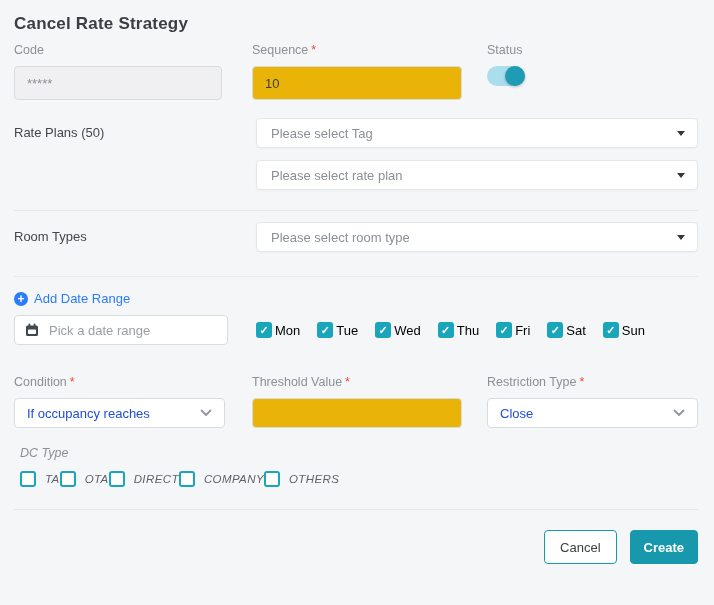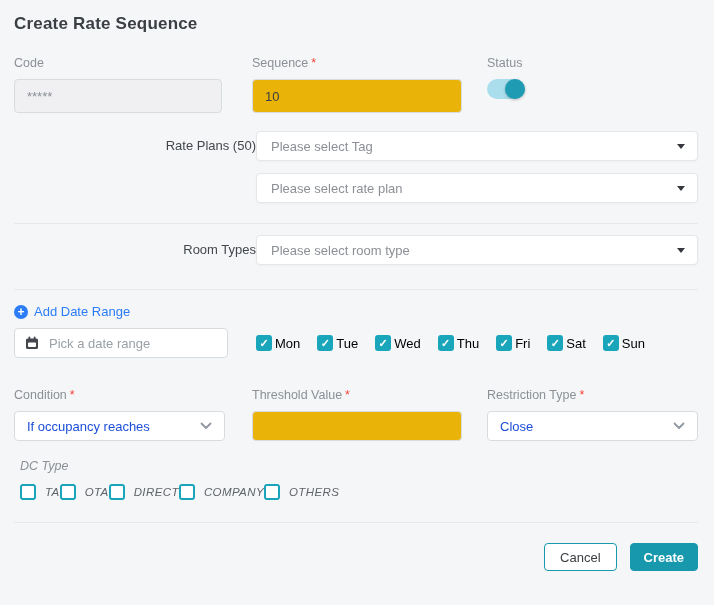--- a/index.html
+++ b/index.html
@@ -10,21 +10,21 @@
     font-family: "Liberation Sans", sans-serif;
     font-size: 13px;
     color: #3c4043;
     overflow: hidden;
   }
   .container { padding: 14px 16px 0 14px; }
 
   .page-title { font-size: 17px; font-weight: bold; color: #3b3f44; margin: 0; letter-spacing: .2px; }
 
   
-  .row-top { display: flex; margin-top: 22px; justify-content: center; }
+  .row-top { display: flex; margin-top: 9px; justify-content: center; }
   .col-code { width: 208px; margin-right: 30px; }
   .col-seq  { width: 210px; margin-right: 25px; }
   .col-status { flex: 1; }
 
   .field-label { font-size: 12.5px; color: #8b9096; margin-bottom: 9px; }
   .req { color: #f44336; margin-left: 3px; }
 
   .input {
     height: 34px; width: 100%;
     background: #eab308; border: 1px solid #d9dcdf; border-radius: 4px;
@@ -38,21 +38,21 @@
   .toggle { position: relative; width: 38px; height: 20px; margin-top: 4px; cursor: pointer; }
   .toggle-track { width: 38px; height: 20px; border-radius: 10px; background: var(--toggle_track); }
   .toggle-knob {
     position: absolute; right: 0; top: 0;
     width: 20px; height: 20px; border-radius: 50%;
     background: var(--toggle_knob);
     box-shadow: 0 1px 3px rgba(0,0,0,.25);
   }
 
   
-  .section { display: flex; margin-top: 18px; text-align: right; }
+  .section { display: flex; margin-top: 18px; }
   .section.room { margin-top: 11px; }
   .section-label { width: 242px; font-size: 13px; color: #43474c; padding-top: 7px; }
   .section-fields { flex: 1; }
 
   .dropdown {
     position: relative; height: 30px;
     background: #fff; border: 1px solid #e4e6e9; border-radius: 4px;
     display: flex; align-items: center; padding: 0 26px 0 14px;
     color: #8b9096; cursor: pointer; margin-bottom: 12px;
     box-shadow: 0 1px 2px rgba(60,64,67,.04);
@@ -117,30 +117,30 @@
   .chevron { display: flex; }
 
   
   .dc { margin-top: 18px; margin-left: 6px; font-style: italic; }
   .dc-options { display: flex; align-items: center; margin-top: 11px; }
   .dc-item { display: inline-flex; align-items: center; cursor: pointer; }
   .dc-label-text { margin-left: 9px; font-size: 11.5px; color: #5f6368; letter-spacing: .4px; }
 
   
   .actions { display: flex; justify-content: flex-end; gap: 13px; margin-top: 20px; }
-  .btn { height: 28px; border-radius: 4px; font-family: inherit; font-size: 13px; cursor: pointer; }
+  .btn { height: 34px; border-radius: 4px; font-family: inherit; font-size: 13px; cursor: pointer; }
   .btn-cancel { background: #fff; border: 1px solid var(--accent); color: #3c4043; padding: 0 15px; }
   .btn-create { background: var(--accent); border: 1px solid var(--accent); color: #fff; padding: 0 13px; font-weight: bold; }
 </style>
 </head>
 <body>
 
 <div class="container">
 
-  <h1 class="page-title">Create Rate Sequence</h1>
+  <h1 class="page-title">Cancel Rate Strategy</h1>
 
   
   <div class="row-top">
     <div class="col-code">
       <div class="field-label">Code</div>
       <input class="input" disabled="" value="*****" style="">
     </div>
     <div class="col-seq">
       <div class="field-label">
         <span>Sequence</span><span class="req">*</span>

